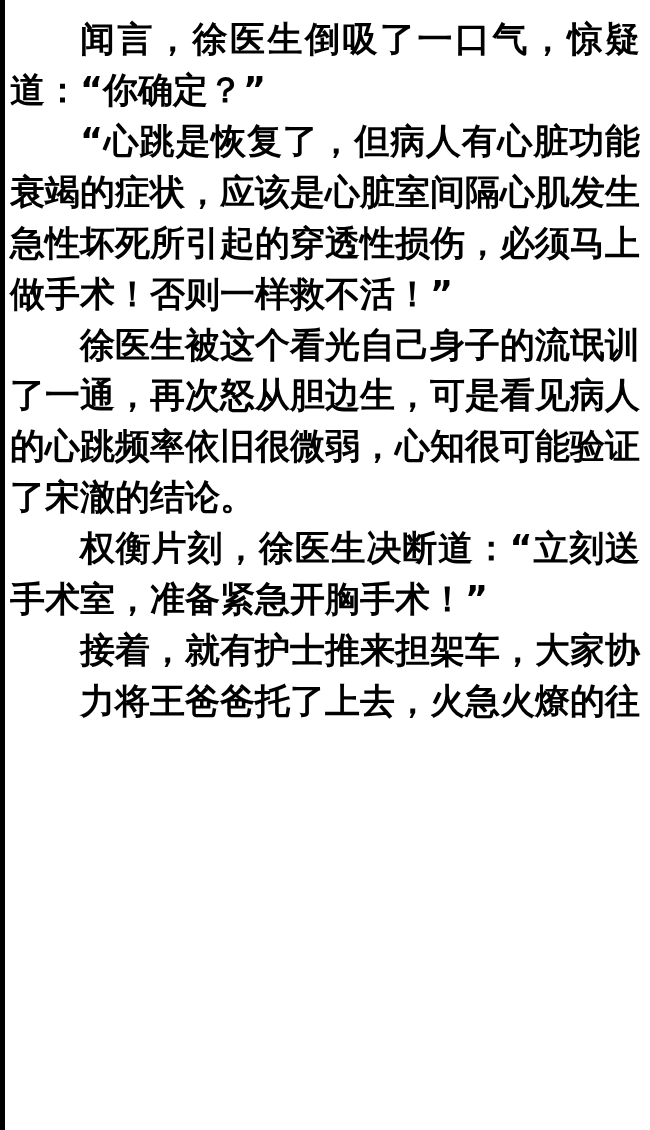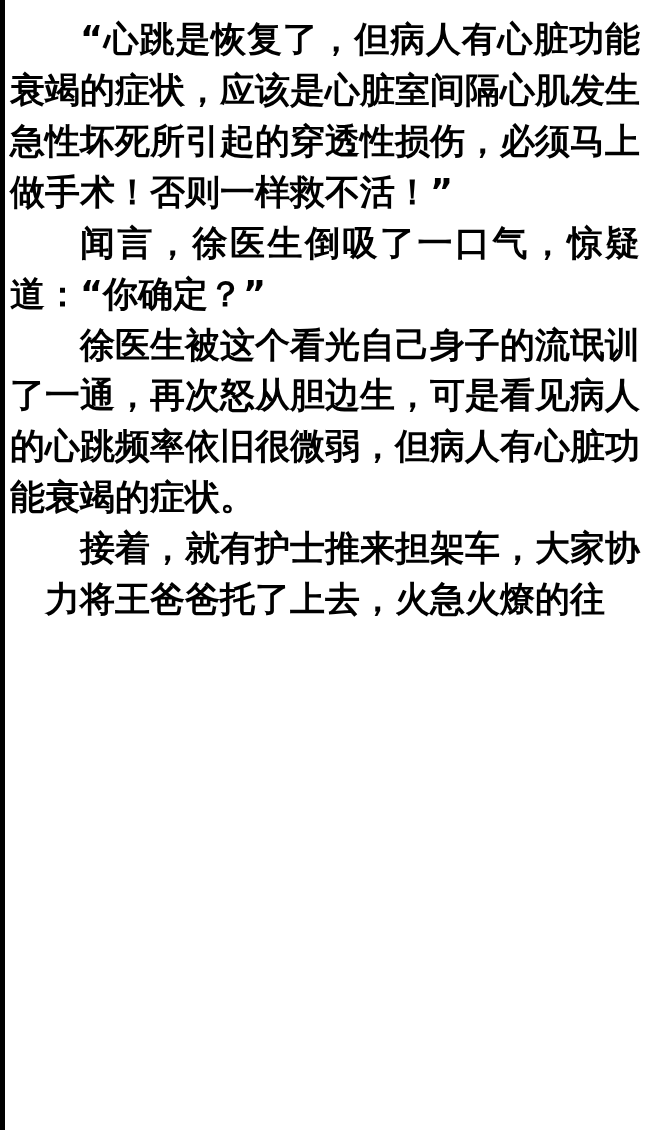--- a/index.html
+++ b/index.html
@@ -39,27 +39,28 @@
     text-align: justify;
     text-justify: inter-character;
   }
   .para {
     margin: 0;
     text-indent: 2em;
     text-align: justify;
     text-justify: inter-character;
   }
   .para:last-child {
-    text-align: center;
+    text-align: right;
   }
 </style>
 </head>
 <body>
 
 <div class="page">
   <div class="accent-bar"></div>
   <div class="body-text">
+    <p class="para">闻言，徐医生倒吸了一口气，惊疑道：“你确定？”</p>
     <p class="para">“心跳是恢复了，但病人有心脏功能衰竭的症状，应该是心脏室间隔心肌发生急性坏死所引起的穿透性损伤，必须马上做手术！否则一样救不活！”</p>
-    <p class="para">闻言，徐医生倒吸了一口气，惊疑道：“你确定？”</p>
-    <p class="para">徐医生被这个看光自己身子的流氓训了一通，再次怒从胆边生，可是看见病人的心跳频率依旧很微弱，但病人有心脏功能衰竭的症状。</p>
+    <p class="para">徐医生被这个看光自己身子的流氓训了一通，再次怒从胆边生，可是看见病人的心跳频率依旧很微弱，心知很可能验证了宋澈的结论。</p>
+    <p class="para">权衡片刻，徐医生决断道：“立刻送手术室，准备紧急开胸手术！”</p>
     <p class="para">接着，就有护士推来担架车，大家协力将王爸爸托了上去，火急火燎的往</p>
   </div>
 </div>
 
 </body></html>

